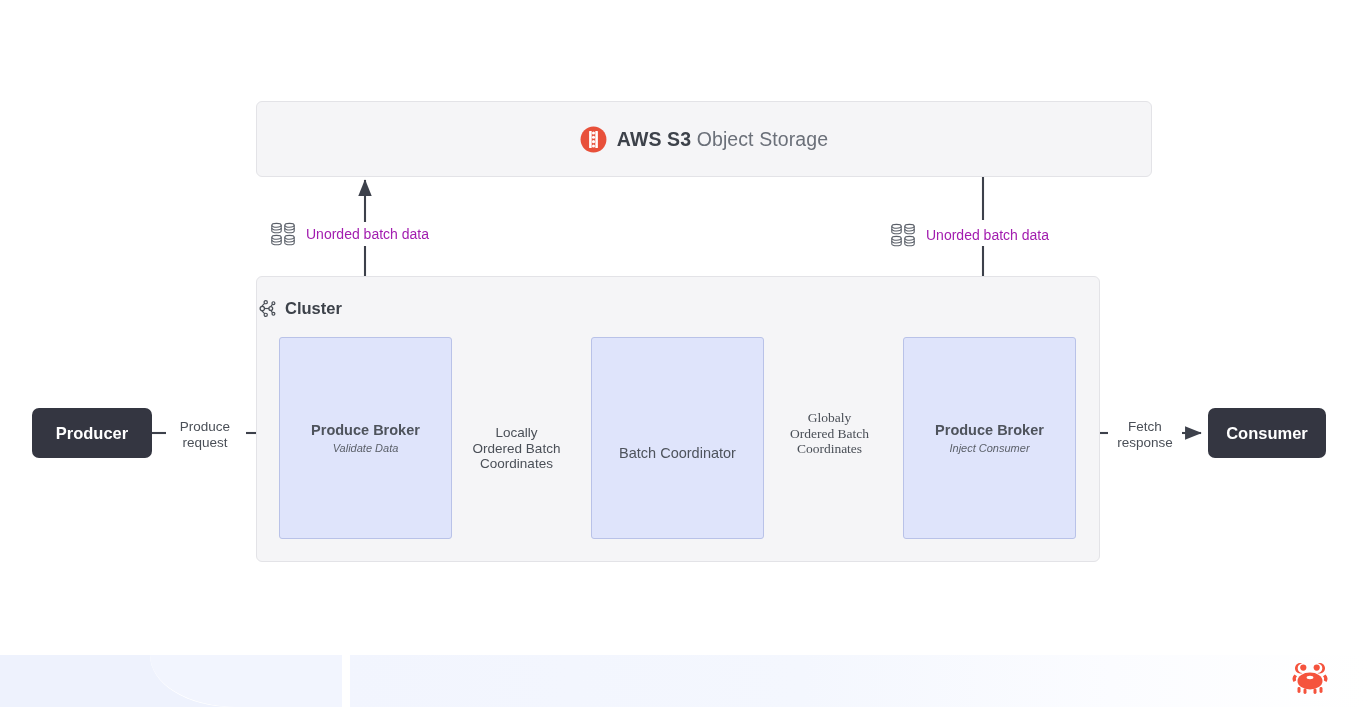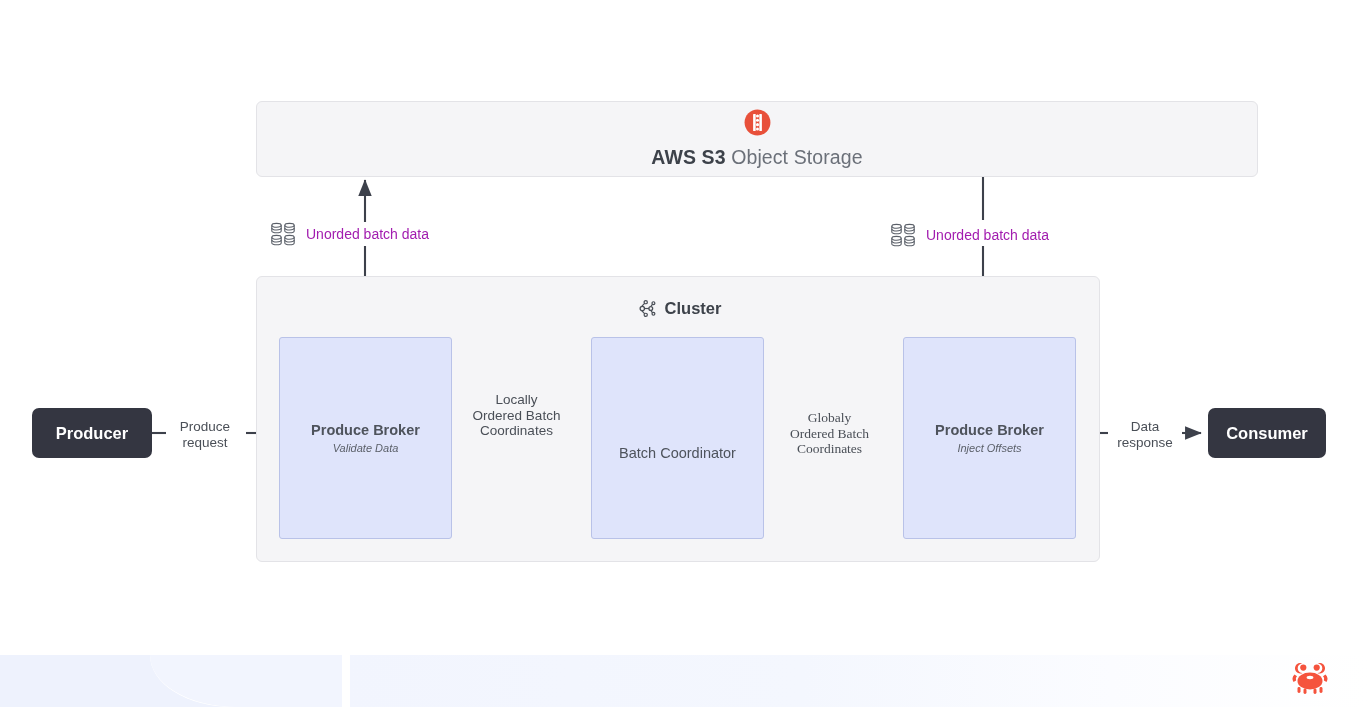--- a/index.html
+++ b/index.html
@@ -31,41 +31,41 @@
     border-bottom-left-radius: 250px 150px;
   }
 
   
   .crab {
     position: absolute; left: 1288px; top: 656px; width: 44px; height: 42px;
   }
 
   
   .s3-box {
-    position: absolute; left: 256px; top: 101px; width: 1002px; height: 76px;
+    position: absolute; left: 256px; top: 101px; width: 896px; height: 76px;
     background: #f5f5f7;
     border: 1px solid #e3e3e7;
     border-radius: 6px;
-    display: flex; align-items: center; justify-content: center; gap: 10px; flex-direction: column;
+    display: flex; align-items: center; justify-content: center; gap: 10px;
   }
   .s3-icon { width: 27px; height: 27px; flex: 0 0 auto; display:block; }
   .s3-label { font-size: 19.5px; color: #4a4f57; letter-spacing: .1px; white-space: nowrap; }
   .s3-label b { font-weight: 700; color: #3d424a; }
   .s3-label span.light { font-weight: 400; color: #6b7079; }
 
   
   .cluster-box {
     position: absolute; left: 256px; top: 276px; width: 844px; height: 286px;
     background: #f5f5f7;
     border: 1px solid #e3e3e7;
     border-radius: 6px;
   }
   .cluster-title {
     position: absolute; left: 0; top: 22px; width: 844px;
-    display: flex; align-items: center; justify-content: center; gap: 9px;
+    display: flex; align-items: center; justify-content: flex-start; gap: 9px;
   }
   .cluster-icon { width: 19px; height: 19px; display:block; }
   .cluster-title-text { font-size: 16.5px; font-weight: 700; color: #3d424a; }
 
   
   .node {
     position: absolute; top: 337px; width: 173px; height: 202px;
     background: #dfe4fb;
     border: 1px solid #b9c2e8;
     border-radius: 3px;
@@ -88,21 +88,21 @@
   #producer { left: 32px; width: 120px; }
   #consumer { left: 1208px; width: 118px; }
 
   
   .edge-label {
     position: absolute;
     font-size: 13.5px; color: #4a4f57; line-height: 1.16;
     text-align: center; white-space: pre-line;
   }
   #lbl-produce-request { left: 166px; top: 419px; width: 78px; }
-  #lbl-locally    { left: 460px; top: 392px; width: 113px; }
+  #lbl-locally    { left: 460px; top: 425px; width: 113px; }
   #lbl-globaly    { left: 772px; top: 410px; width: 115px; font-family: Liberation Serif, serif; }
   #lbl-fetch      { left: 1110px; top: 419px; width: 70px; }
 
   
   .s3-traffic { position: absolute; display: flex; align-items: center; gap: 8px; }
   #traffic-left  { left: 270px; top: 222px; }
   #traffic-right { left: 890px; top: 223px; }
   .db-icon { width: 28px; height: 24px; display:block; flex:0 0 auto; }
   .s3-traffic .t-text { font-size: 14px; color: #a21caf; white-space: nowrap; }
 
@@ -241,39 +241,39 @@
     <div class="n-title">Produce Broker</div>
     <div class="n-sub">Validate Data</div>
   </div>
 
   <div class="node" id="node-2">
     <div class="n-title" style="font-weight:400;margin-top:32px;">Batch Coordinator</div>
   </div>
 
   <div class="node" id="node-3">
     <div class="n-title">Produce Broker</div>
-    <div class="n-sub">Inject Offsets</div>
+    <div class="n-sub">Inject Consumer</div>
   </div>
 
   <div class="endpoint" id="producer">
     <span>Producer</span>
   </div>
   <div class="endpoint" id="consumer">
     <span>Consumer</span>
   </div>
 
   <div class="edge-label" id="lbl-produce-request">Produce
 request</div>
   <div class="edge-label" id="lbl-locally">Locally
 Ordered Batch
 Coordinates</div>
   <div class="edge-label" id="lbl-globaly">Globaly
 Ordered Batch
 Coordinates</div>
-  <div class="edge-label" id="lbl-fetch">Data
+  <div class="edge-label" id="lbl-fetch">Fetch
 response</div>
 
   <svg class="crab" viewBox="0 0 44 42">
     <g fill="#f5533d">
       <ellipse cx="22" cy="25" rx="12.5" ry="8.5"></ellipse>
       <ellipse cx="22" cy="21.5" rx="3.4" ry="1.7" fill="#ffffff"></ellipse>
       <path d="M14.2,7.5 a5.2,5.2 0 1 0 0.4,9.4 a3.6,3.6 0 1 1 -0.4,-9.4 z"></path>
       <path d="M29.8,7.5 a5.2,5.2 0 1 1 -0.4,9.4 a3.6,3.6 0 1 0 0.4,-9.4 z"></path>
       <circle cx="15.3" cy="11.6" r="3.1"></circle>
       <circle cx="28.7" cy="11.6" r="3.1"></circle>

